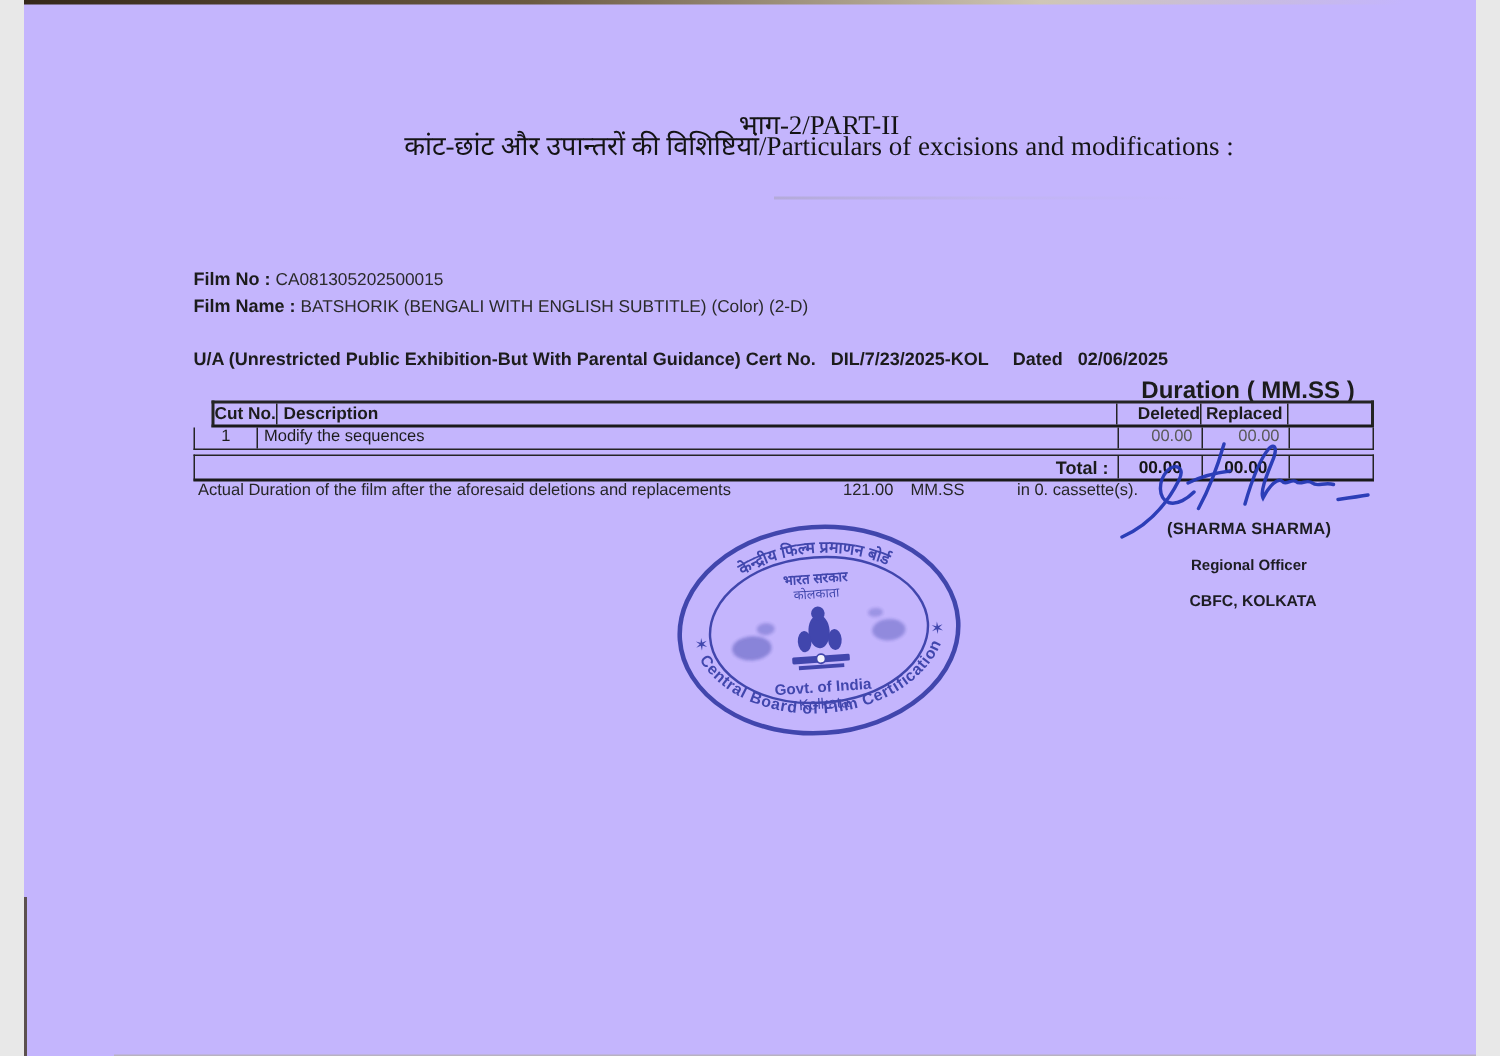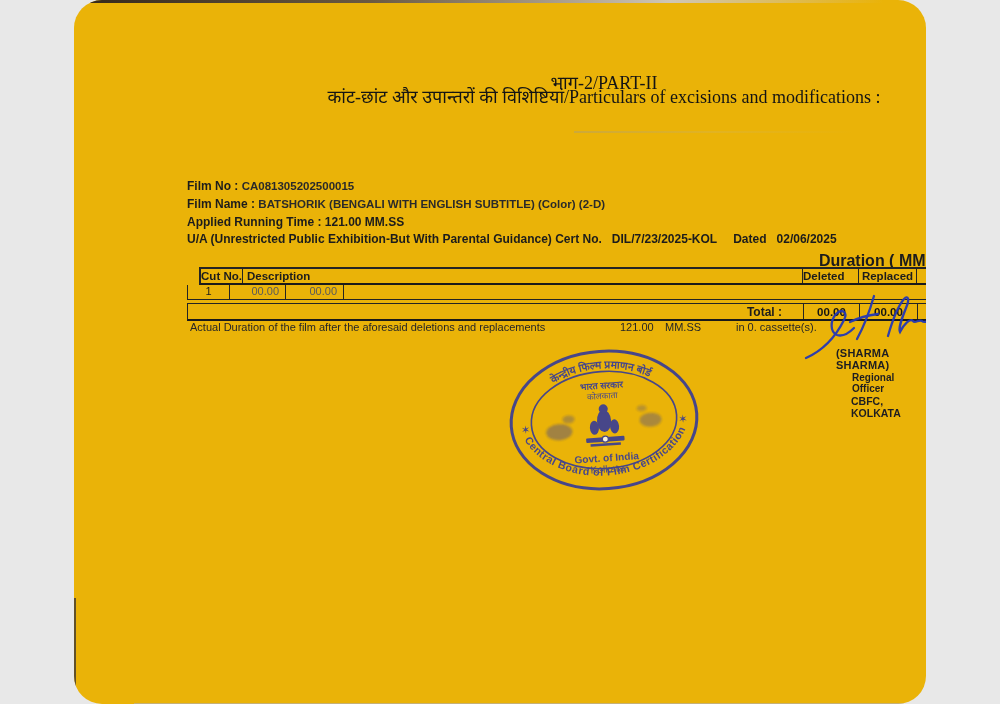--- a/index.html
+++ b/index.html
@@ -1,39 +1,39 @@
 <!DOCTYPE html>
 <html><head>
 <meta charset="utf-8">
 <style>
   html,body{margin:0;padding:0;background:#e8e8e8;}
   .page{
-    position:relative;width:852px;height:704px;margin:0 auto;
-    background:#eab308;overflow:hidden;
-    font-family:"Liberation Sans",sans-serif;color:#1c1c1c;border-radius:28px;
+    position:relative;width:968px;height:704px;margin:0 auto;
+    background:#c4b5fd;overflow:hidden;
+    font-family:"Liberation Sans",sans-serif;color:#1c1c1c;
   }
   
   .edge-top{position:absolute;left:0;top:0;width:100%;height:3px;
     background:linear-gradient(to right,#35281a 0%,#6b5a42 35%,#cfc6b6 70%,rgba(255,255,255,0) 95%);}
   .edge-left{position:absolute;left:0;top:598px;width:2px;height:106px;background:#4a3f30;opacity:.85;}
   .edge-bottom{position:absolute;left:60px;bottom:0;width:940px;height:1px;background:#b5b0a8;opacity:.7;}
   .smudge-line{position:absolute;left:500px;top:131px;width:280px;height:2px;
     background:linear-gradient(to right,rgba(150,150,150,.35),rgba(180,180,180,.15),rgba(200,200,200,0));}
   .scratch{position:absolute;left:985px;top:52px;width:18px;height:1.5px;background:#a8a49e;transform:rotate(-20deg);}
 
   
   .title{position:absolute;left:180px;top:70px;width:700px;text-align:center;
     font-family:"Liberation Serif","DejaVu Serif",serif;font-size:18px;color:#141414;}
   .subtitle{position:absolute;left:80px;top:84px;width:900px;text-align:center;
     font-family:"Liberation Serif","DejaVu Serif",serif;font-size:18px;color:#141414;}
 
   
   .line{position:absolute;left:113px;white-space:nowrap;font-size:12px;}
   .b{font-weight:bold;}
-  .val{font-weight:bold;font-size:11.5px;color:#2a2a2a;}
+  .val{font-weight:normal;font-size:11.5px;color:#2a2a2a;}
   .l-filmno{top:179px;}
   .l-filmname{top:197px;}
   .l-runtime{top:215px;}
   .l-cert{top:232px;font-weight:bold;}
   .l-cert .gap1{display:inline-block;width:10px;}
   .l-cert .gap2{display:inline-block;width:16px;}
   .l-caption{top:250px;left:116px;font-weight:bold;font-size:11.5px;}
   .duration-head{position:absolute;left:731px;top:252px;width:170px;text-align:center;
     font-weight:bold;font-size:16px;}
 
@@ -43,21 +43,21 @@
   .tr-head{border:2px solid #242424;border-bottom:2px solid #1a1a1a;height:18px;line-height:15px;font-weight:bold;font-size:11.5px;margin-left:12px;}
   .tr-data{border:1.5px solid #242424;border-top:none;height:15px;line-height:13px;}
   .tr-total{border:1.5px solid #242424;border-bottom:2px solid #1a1a1a;height:18px;line-height:16px;margin-top:3px;}
   .td{box-sizing:border-box;overflow:hidden;}
   .c-cut{width:42px;text-align:center;border-right:1.5px solid #242424;}
   .c-desc{flex:1;text-align:left;padding-left:4px;border-right:1.5px solid #242424;}
   .c-del{width:56px;border-right:1.5px solid #242424;}
   .c-rep{width:58px;border-right:1.5px solid #242424;}
   .c-end{width:55px;}
   .num{ text-align:right;padding-right:6px;color:#5a5a5a;}
-  .tr-total .c-span{flex:1;text-align:right;padding-right:21px;font-weight:bold;font-size:12px;border-right:1.5px solid #242424;}
+  .tr-total .c-span{flex:1;text-align:right;padding-right:6px;font-weight:bold;font-size:12px;border-right:1.5px solid #242424;}
   .tr-total .c-del,.tr-total .c-rep{font-weight:bold;color:#141414;text-align:center;font-size:11.5px;}
 
   
   .footer-line{position:absolute;left:0;top:321px;width:1000px;height:16px;font-size:11px;color:#262626;}
   .footer-line .f-text{position:absolute;left:116px;}
   .footer-line .f-val{position:absolute;left:546px;}
   .footer-line .f-unit{position:absolute;left:591px;}
   .footer-line .f-cass{position:absolute;left:662px;}
 
   
@@ -86,41 +86,38 @@
   <div class="line l-filmno">
     <span class="b">Film No :</span>
     <span class="val">CA081305202500015</span>
   </div>
 
   <div class="line l-filmname">
     <span class="b">Film Name :</span>
     <span class="val">BATSHORIK (BENGALI WITH ENGLISH SUBTITLE) (Color) (2-D)</span>
   </div>
 
-  <div class="line l-runtime">
-    <span class="b">Applied Running Time :</span>
-    <span class="b">121.00 MM.SS</span>
-  </div>
 
   <div class="line l-cert">
     <span>U/A (Unrestricted Public Exhibition-But With Parental Guidance) Cert No.</span><span class="gap1"></span><span>DIL/7/23/2025-KOL</span><span class="gap2"></span><span>Dated</span><span class="gap1"></span><span>02/06/2025</span>
   </div>
 
   <div class="duration-head">Duration ( MM.SS )</div>
 
   <div class="tbl">
     <div class="tr tr-head">
       <div class="td c-cut">Cut No.</div>
       <div class="td c-desc">Description</div>
-      <div class="td c-del" style="text-align:left;">Deleted</div>
+      <div class="td c-del" style="text-align:right;">Deleted</div>
       <div class="td c-rep" style="text-align:center;">Replaced</div>
       <div class="td c-end"></div>
     </div>
     <div class="tr tr-data">
       <div class="td c-cut">1</div>
+      <div class="td c-desc">Modify the sequences</div>
       <div class="td c-del num">00.00</div>
       <div class="td c-rep num">00.00</div>
       <div class="td c-end"></div>
     </div>
     <div class="tr tr-total">
       <div class="td c-span">Total :</div>
       <div class="td c-del">00.00</div>
       <div class="td c-rep">00.00</div>
       <div class="td c-end"></div>
     </div>

